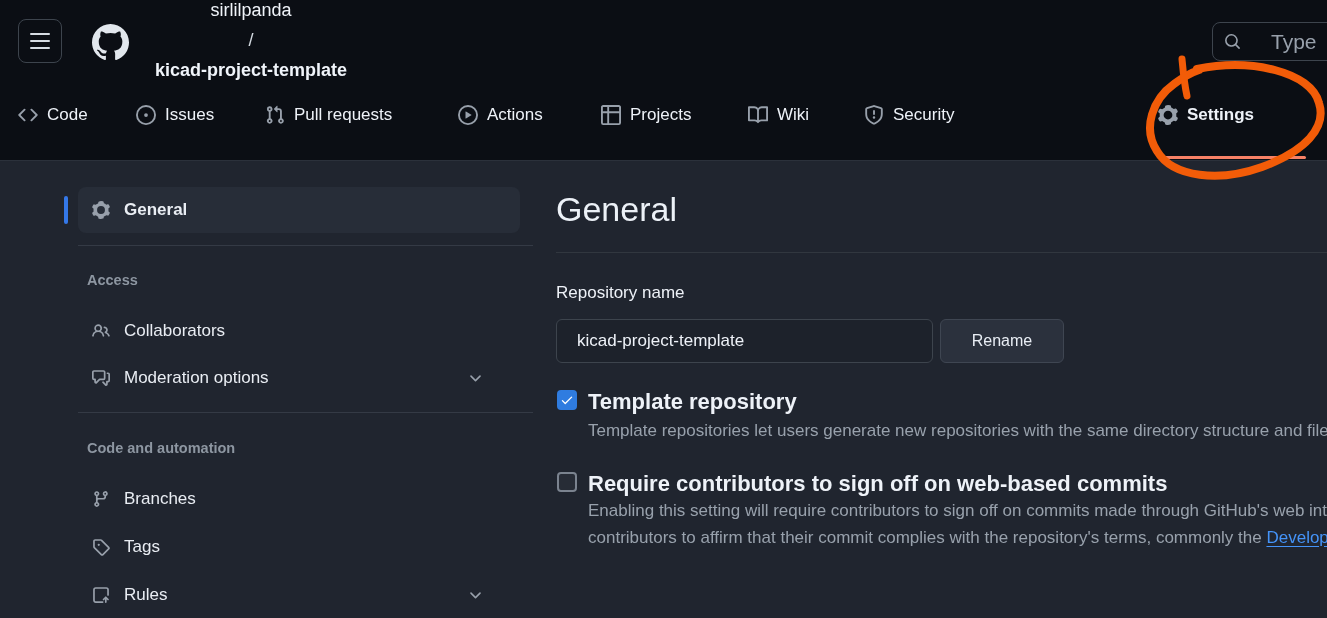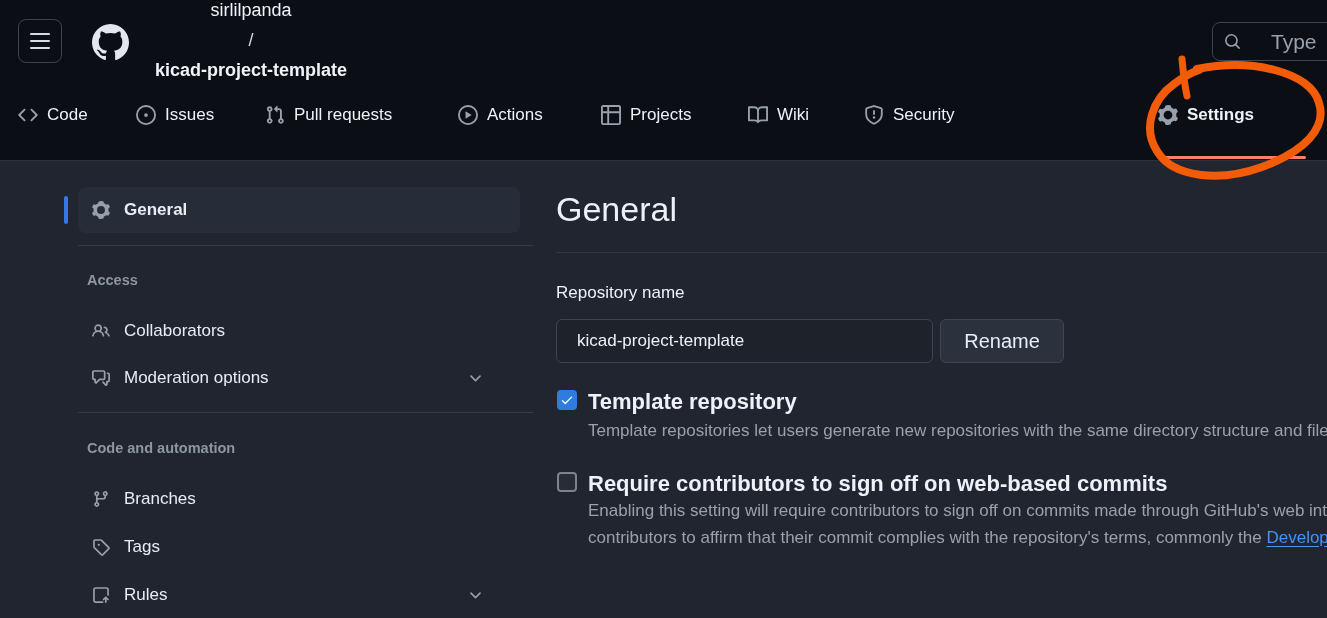--- a/index.html
+++ b/index.html
@@ -81,21 +81,21 @@
   .field-label { position:absolute; left:556px; top:283px; font-size:17px; font-weight:400; color:#eef2f8; }
   .repo-input {
     position:absolute; left:556px; top:319px; width:377px; height:44px;
     background:#1d222b; border:1px solid #3d444d; border-radius:6px;
     color:#eef2f8; font-size:17px; padding:0 20px;
     font-family:"Liberation Sans","DejaVu Sans",sans-serif; outline:none;
   }
   .rename-btn {
     position:absolute; left:940px; top:319px; width:124px; height:44px;
     background:#2b313d; border:1px solid #3f4652; border-radius:6px;
-    color:#e9eef5; font-size:20px; font-weight:500; cursor:pointer;
+    color:#e9eef5; font-size:16px; font-weight:500; cursor:pointer;
     font-family:"Liberation Sans","DejaVu Sans",sans-serif;
   }
   .checkbox { position:absolute; left:557px; width:20px; height:20px; border-radius:4px; cursor:pointer; }
   .checkbox.checked { background:#2f7ce0; display:flex; align-items:center; justify-content:center; color:#fff; }
   .checkbox.unchecked { border:2px solid #7b838f; background:#272c36; }
   .check-label { position:absolute; left:588px; font-size:22px; font-weight:700; color:#eef2f8; cursor:pointer; }
   .desc { position:absolute; left:588px; font-size:17px; color:#98a1ac; white-space:nowrap; }
   .desc a { color:#4493f8; text-decoration:underline; text-underline-offset:3px; }
 
   

